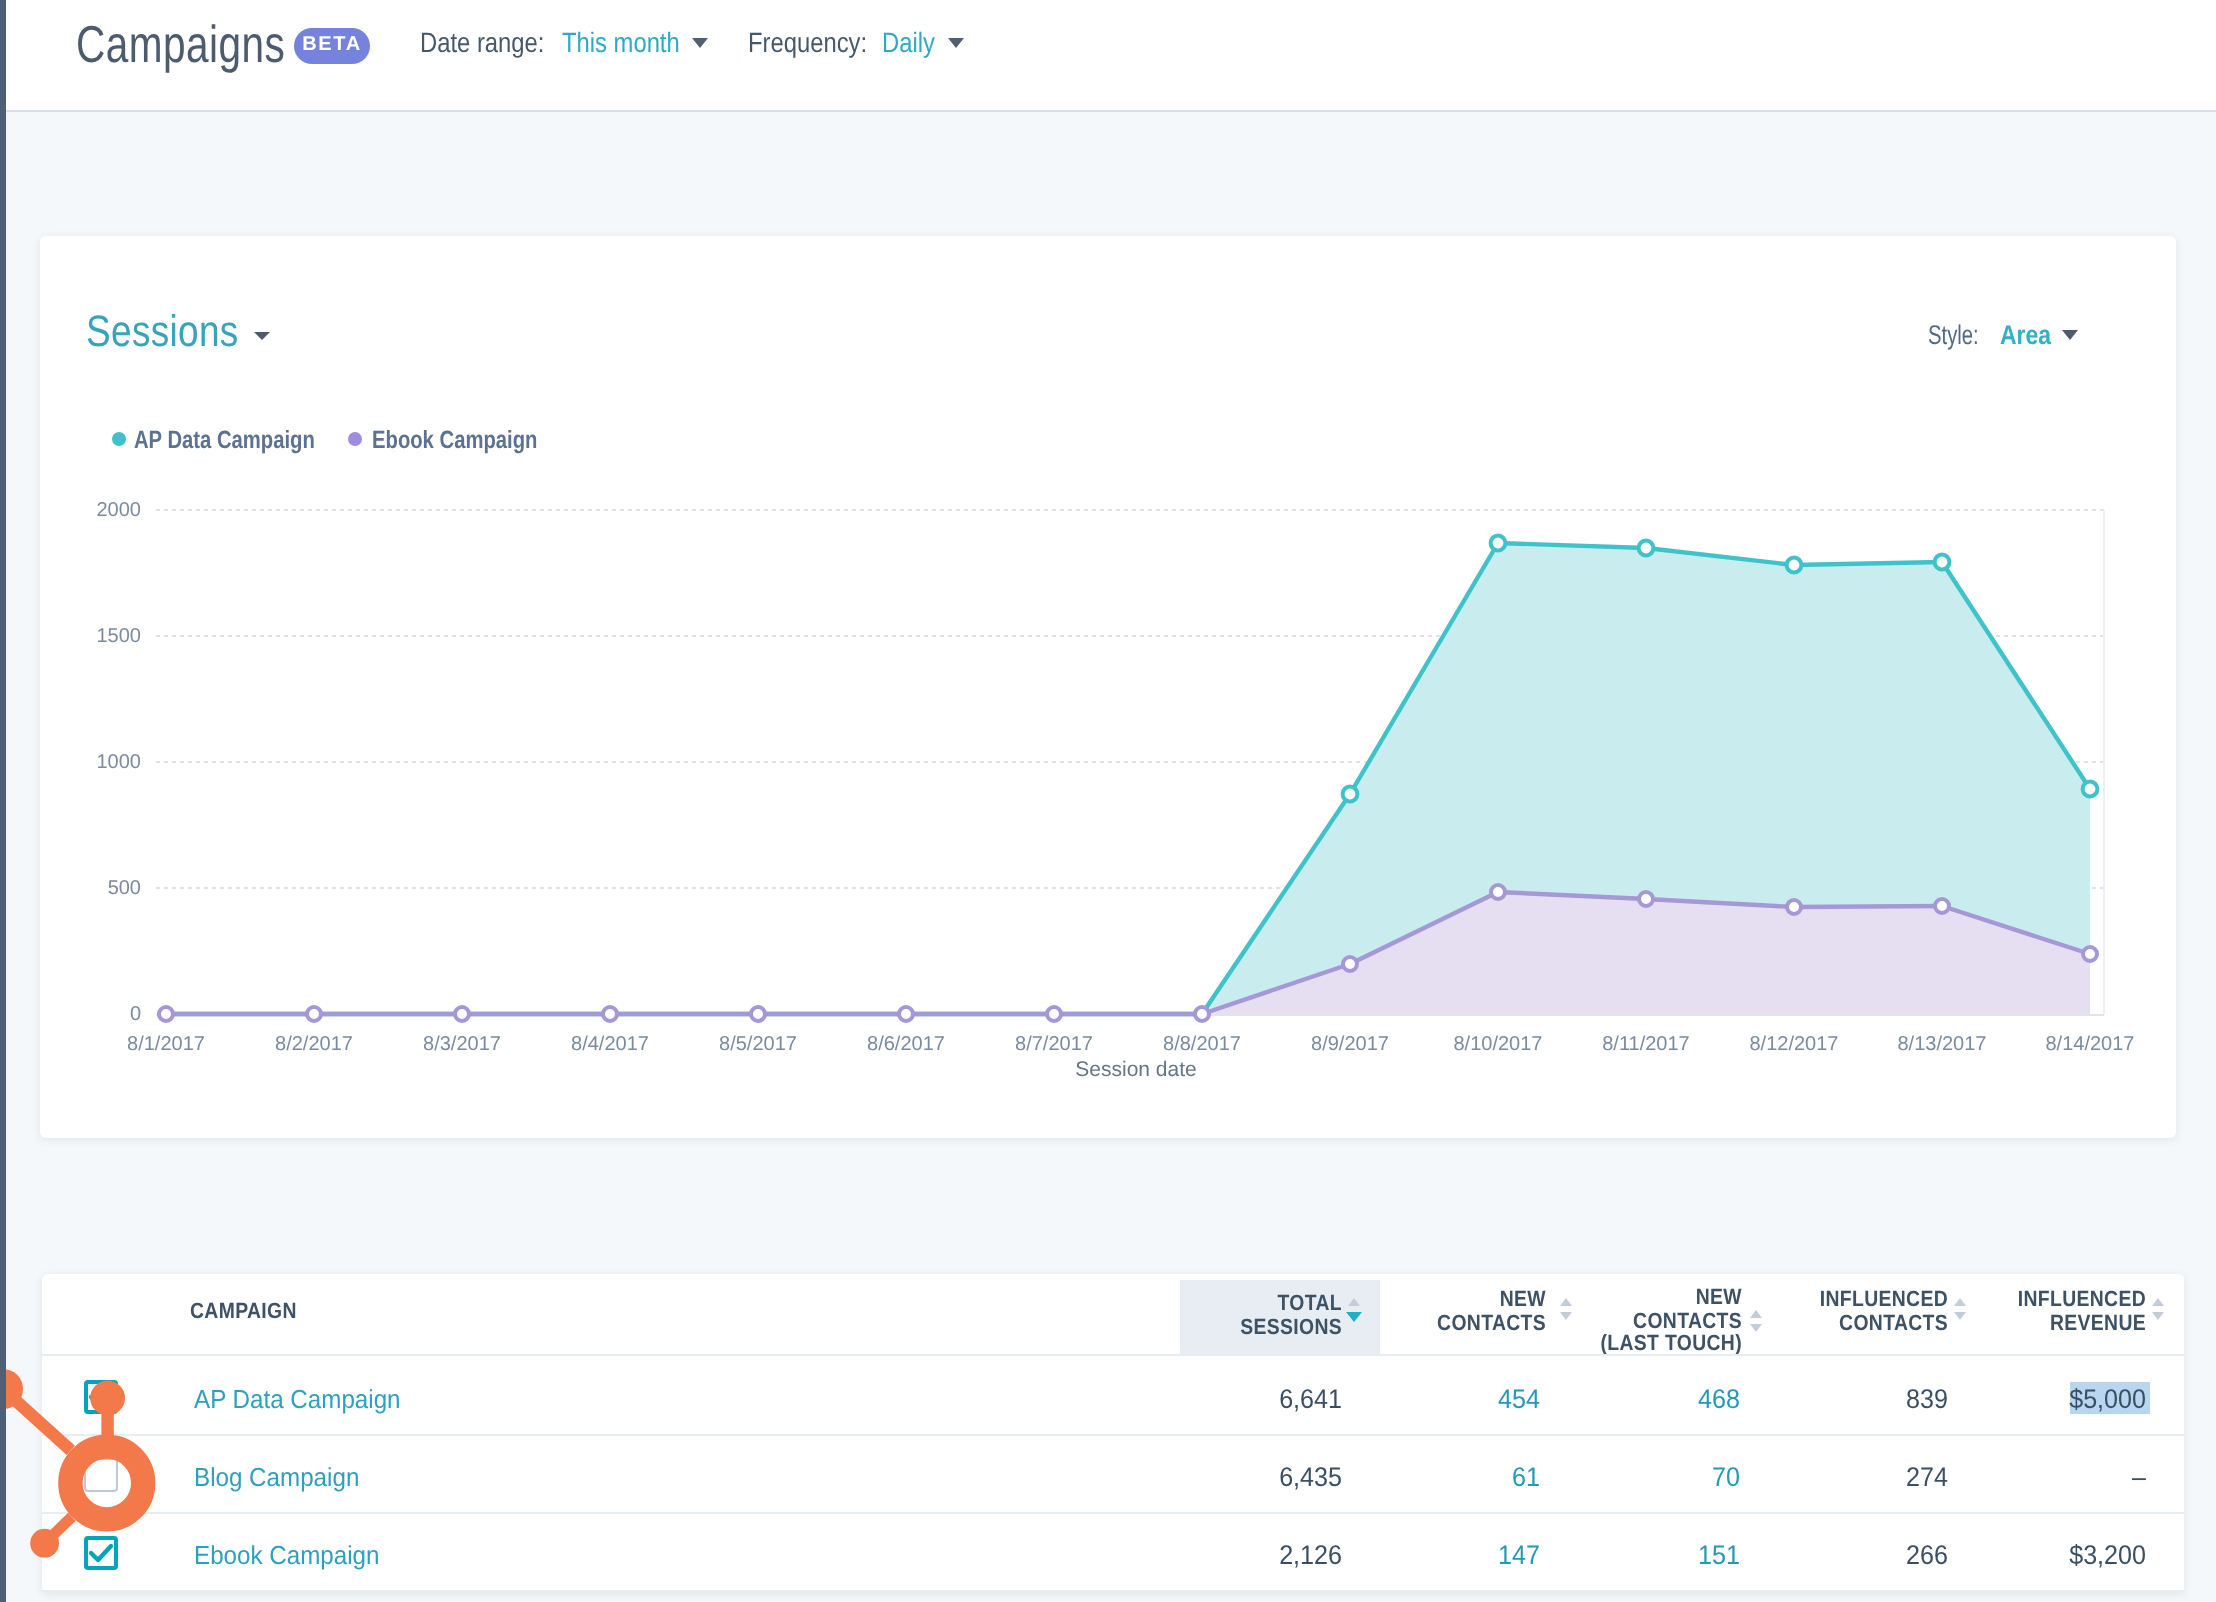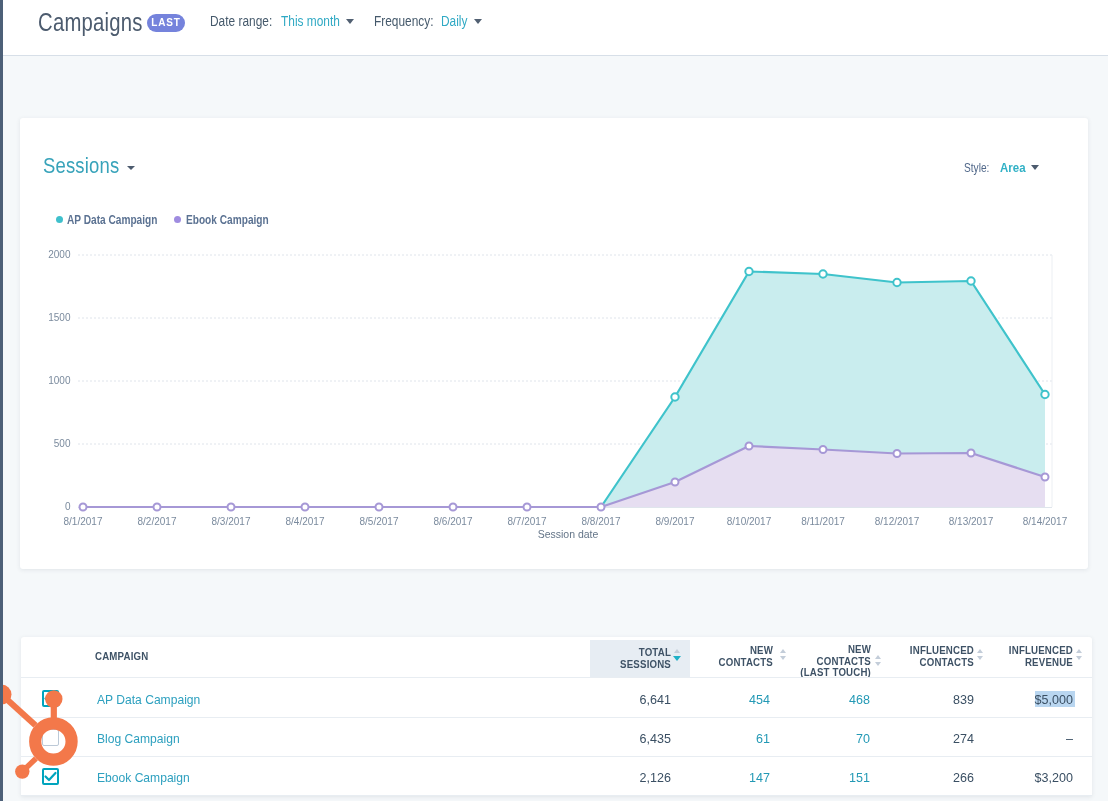--- a/index.html
+++ b/index.html
@@ -28,21 +28,21 @@
   .cb { position:absolute; left:42px; width:17px; height:17px; border-radius:2px; background:#fff; }
   .cb.on { border:2px solid #00a4bd; }
   .cb.off { border:1px solid #bcc9d7; }
   .tri-u { position:absolute; width:0; height:0; border-left:3.5px solid transparent; border-right:3.5px solid transparent; border-bottom:4px solid #c3cdd9; }
   .tri-d { position:absolute; width:0; height:0; border-left:3.5px solid transparent; border-right:3.5px solid transparent; border-top:4px solid #c3cdd9; }
 </style>
 </head>
 <body>
   <div class="topbar"></div>
   <div class="title">Campaigns</div>
-  <div class="beta">LAST</div>
+  <div class="beta">BETA</div>
   <div class="hlabel" style="left:210px;">Date range:</div>
   <div class="hval" style="left:281px;">This month</div>
   <div class="caret-dn" style="left:346px; top:19px;"></div>
   <div class="hlabel" style="left:374px;">Frequency:</div>
   <div class="hval" style="left:441px;">Daily</div>
   <div class="caret-dn" style="left:474px; top:19px;"></div>
 
   <div class="card"></div>
   <div class="sess">Sessions</div>
   <div class="caret-dn" style="left:127px; top:166px; border-left-width:4px; border-right-width:4px; border-top-width:4.5px; border-top-color:#4c5b6e;"></div>

